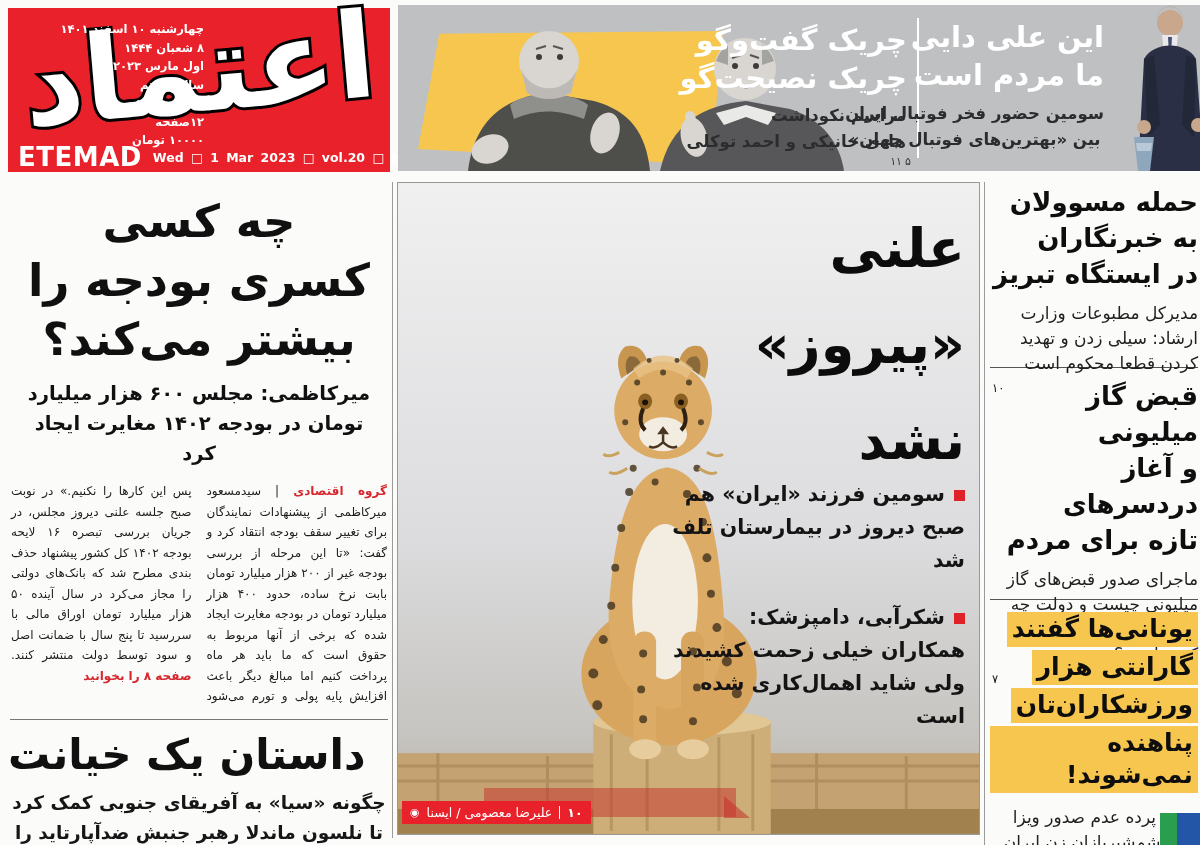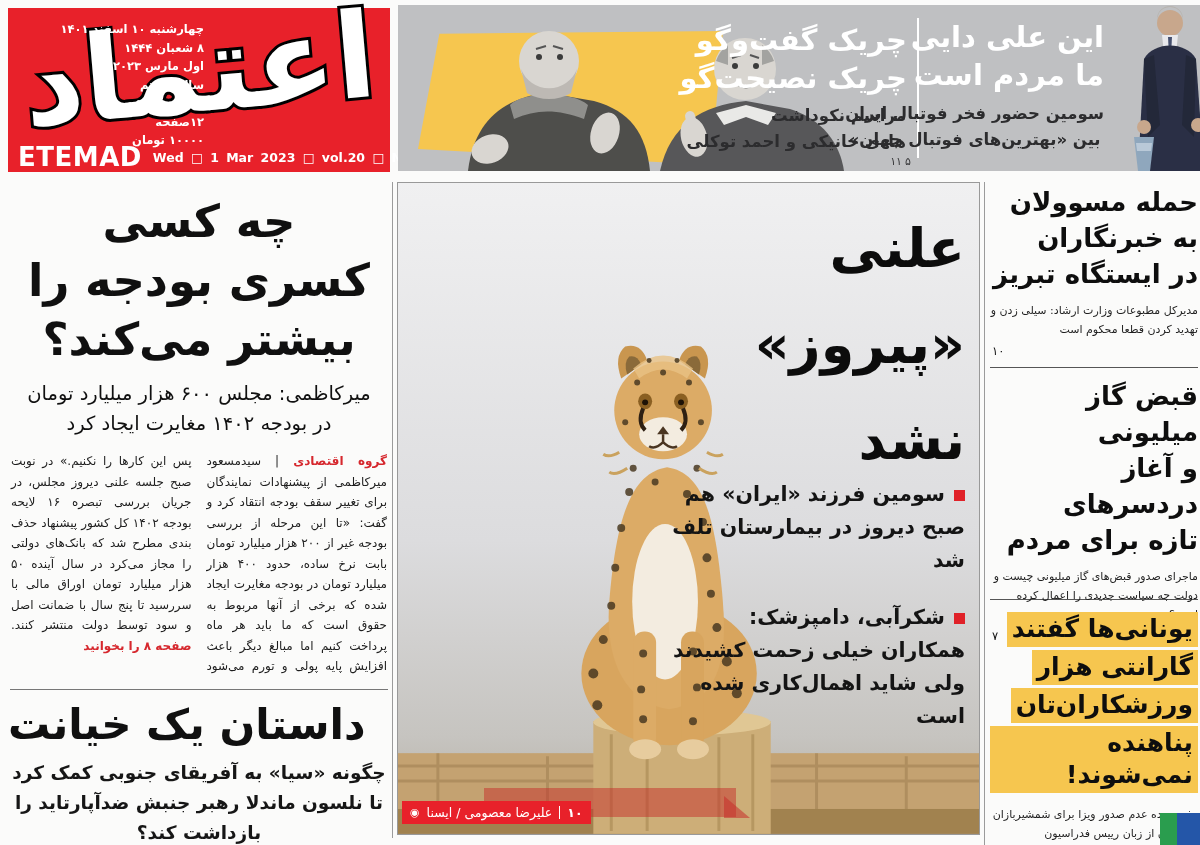--- a/index.html
+++ b/index.html
@@ -51,21 +51,21 @@
   .daei-svg{position:absolute;right:0;top:0;width:112px;height:166px;}
 
   
   .vline1{position:absolute;left:392px;top:182px;width:1px;height:656px;background:#9b9b9b;}
   .vline2{position:absolute;left:984px;top:182px;width:1px;height:663px;background:#9b9b9b;}
 
   
   .leftcol{position:absolute;left:8px;top:182px;width:382px;}
   .bud-head{direction:rtl;text-align:center;font-weight:bold;color:#101010;
     font-size:45px;line-height:59px;padding-top:10px;}
-  .bud-sub{direction:rtl;text-align:center;font-weight:normal;color:#101010;
+  .bud-sub{direction:rtl;text-align:center;font-weight:bold;color:#101010;
     font-size:19.5px;line-height:30px;margin:10px 8px 12px;}
   .body2col{direction:rtl;text-align:justify;font-size:12px;line-height:20.5px;color:#1d1d1d;
     column-count:2;column-gap:15px;margin:0 3px;}
   .red{color:#d6282e;font-weight:bold;margin-top:12px;}
   .lrule{border-top:1.5px solid #777;margin:12px 2px 10px;}
   .bet-head{direction:rtl;text-align:left;font-weight:bold;color:#101010;
     font-size:42px;line-height:50px;margin:4px 0 8px;}
   .bet-sub{direction:rtl;text-align:center;font-weight:bold;color:#161616;
     font-size:18.5px;line-height:30px;margin:0 4px 12px;}
 
@@ -88,21 +88,21 @@
     background:rgba(198,45,42,.5);}
   .watermark:after{content:"";position:absolute;right:-14px;top:8px;border-style:solid;
     border-width:22px 0 0 26px;border-color:transparent transparent transparent rgba(198,45,42,.55);}
 
   
   .rightcol{position:absolute;left:990px;top:184px;width:208px;direction:rtl;}
   .r-art{box-sizing:border-box;}
   .r-a1{height:184px;border-bottom:1.5px solid #555;margin-bottom:10px;}
   .r-a2{height:222px;border-bottom:1.5px solid #555;margin-bottom:12px;}
   .r-title{font-weight:bold;font-size:26px;line-height:36px;color:#0e0e0e;text-align:right;}
-  .r-sub{font-size:11px;line-height:19px;color:#1f1f1f;text-align:right;margin-top:9px;}
+  .r-sub{font-size:17px;line-height:25px;color:#1f1f1f;text-align:right;margin-top:9px;}
   .r-page{font-size:11.5px;color:#111;text-align:left;margin:5px 2px 0;}
   .hl{display:inline-block;background:#f6c64f;padding:1px 5px 2px;margin-bottom:3px;
     font-weight:bold;font-size:25px;line-height:32px;color:#0e0e0e;}
   .bars{position:absolute;left:1160px;top:813px;width:40px;height:32px;display:flex;}
   .bar-g{width:17px;background:#2a9d4e;}
   .bar-b{flex:1;background:#2456a8;}
 </style>
 </head>
 <body>
 

